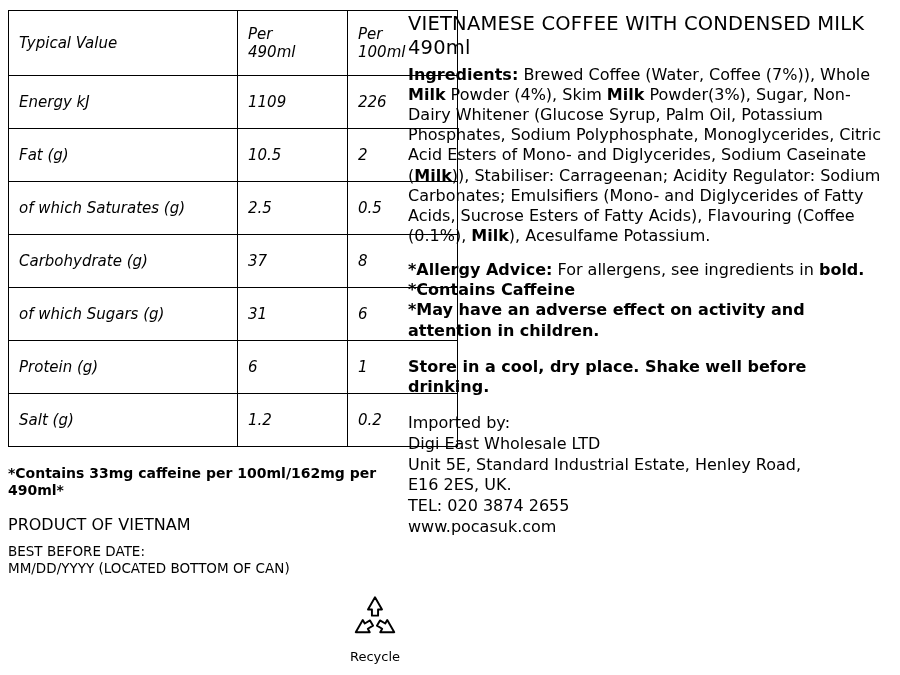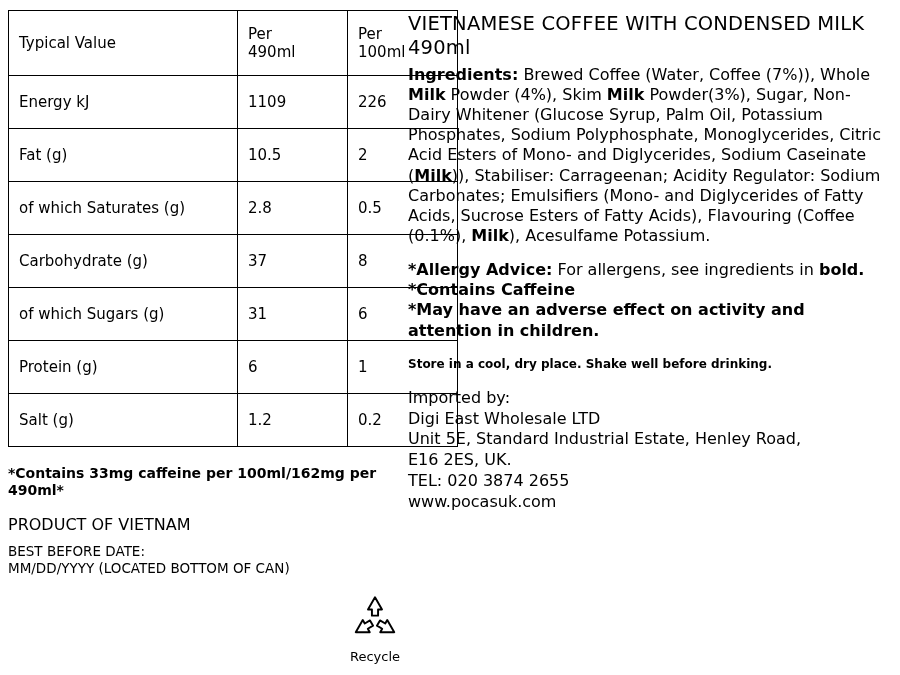--- a/index.html
+++ b/index.html
@@ -26,20 +26,21 @@
     position: absolute;
     left: 8px;
     top: 10px;
     width: 390px;
   }
 
   table.nutrition {
     border-collapse: collapse;
     width: 386px;
     table-layout: fixed;
+    font-style: italic;
   }
   table.nutrition td, table.nutrition th {
     border: 1.5px solid #000000;
     font-size: 15px;
     font-weight: normal;
     padding: 0 10px;
     height: 52px;
     vertical-align: middle;
     text-align: left;
     line-height: 1.2;
@@ -112,21 +113,21 @@
 
   .advice {
     font-size: 16px;
     line-height: 1.26;
     margin-top: 14px;
   }
   .advice .bold { font-weight: bold; }
   .advice-line { display: block; }
 
   .storage {
-    font-size: 12px;
+    font-size: 16px;
     font-weight: bold;
     line-height: 1.26;
     margin-top: 16px;
   }
 
   .importer {
     font-size: 16px;
     line-height: 1.3;
     margin-top: 16px;
   }
@@ -158,21 +159,21 @@
           <td>1109</td>
           <td>226</td>
         </tr>
         <tr>
           <td class="label">Fat (g)</td>
           <td>10.5</td>
           <td>2</td>
         </tr>
         <tr>
           <td class="label">of which Saturates (g)</td>
-          <td>2.8</td>
+          <td>2.5</td>
           <td>0.5</td>
         </tr>
         <tr>
           <td class="label">Carbohydrate (g)</td>
           <td>37</td>
           <td>8</td>
         </tr>
         <tr>
           <td class="label">of which Sugars (g)</td>
           <td>31</td>

